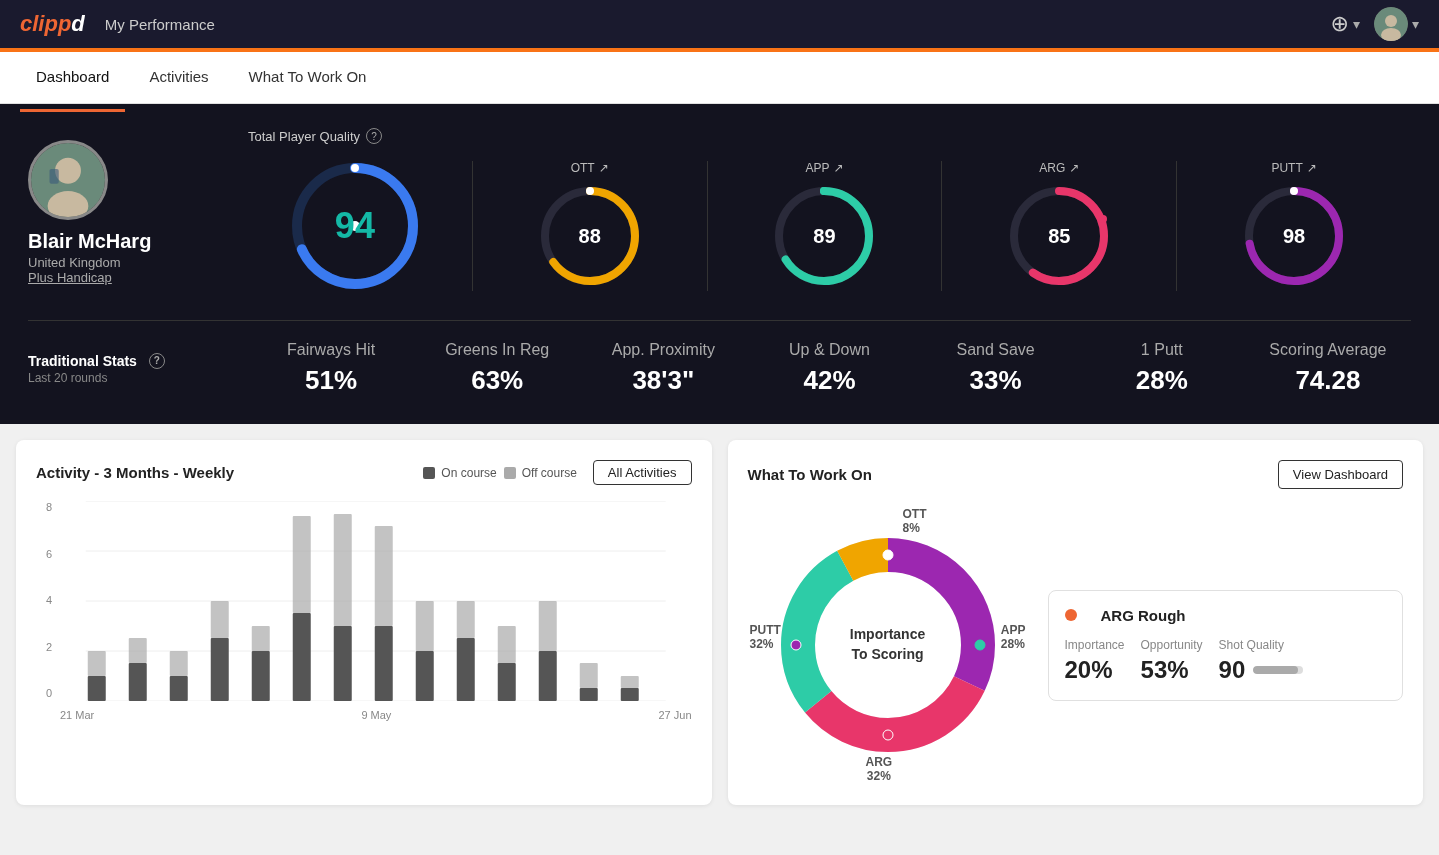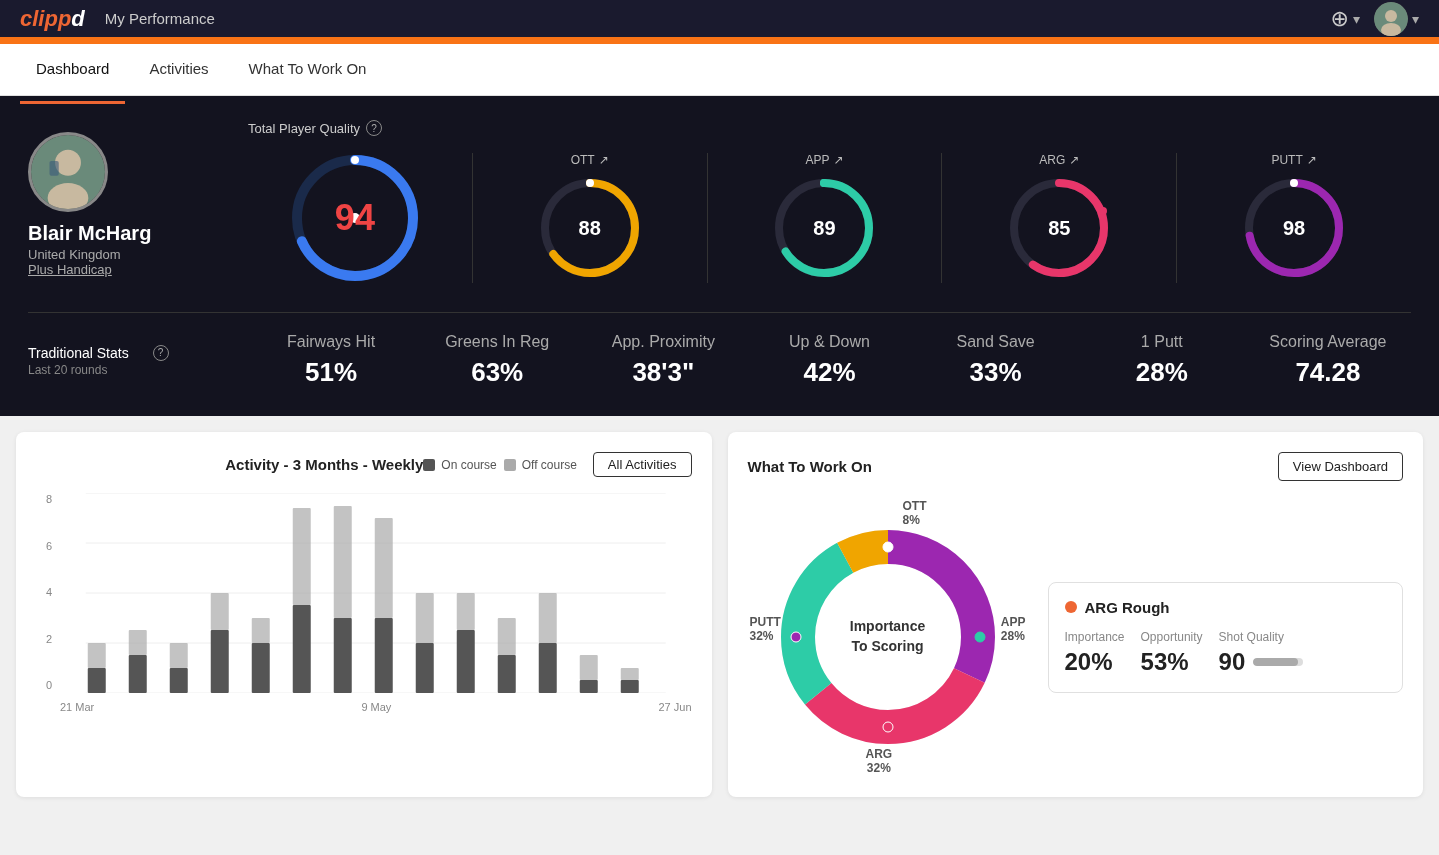--- a/index.html
+++ b/index.html
@@ -5,22 +5,22 @@
     * { box-sizing: border-box; margin: 0; padding: 0; }
     body { font-family: -apple-system, BlinkMacSystemFont, 'Segoe UI', sans-serif; background: #f0f0f0; color: #fff; }
 
     
     .header {
       background: #1a1a2e;
       display: flex;
       align-items: center;
       justify-content: space-between;
       padding: 0 20px;
-      height: 44px;
-      border-bottom: 7px solid #f97316;
+      height: 52px;
+      border-bottom: 4px solid #f97316;
     }
     .header-left { display: flex; align-items: center; gap: 20px; }
     .logo { display: flex; align-items: center; }
     .logo-text { color: #e63; font-size: 22px; font-weight: bold; font-style: italic; }
     .header-title { color: #ccc; font-size: 15px; }
     .header-right { display: flex; align-items: center; gap: 14px; }
     .add-btn { color: #ccc; font-size: 22px; cursor: pointer; display: flex; align-items: center; gap: 4px; }
     .avatar-btn { display: flex; align-items: center; gap: 4px; cursor: pointer; }
     .avatar-circle { width: 34px; height: 34px; border-radius: 50%; background: #555; overflow: hidden; display: flex; align-items: center; justify-content: center; font-size: 14px; }
 
@@ -94,21 +94,21 @@
     .gauge-label .arrow { color: #bbb; }
 
     
     .trad-stats-row {
       display: flex;
       align-items: center;
       border-top: 1px solid #333;
       padding-top: 20px;
     }
     .trad-label-col { width: 220px; }
-    .trad-label { font-size: 14px; color: #fff; font-weight: 400; display: flex; align-items: center; gap: 24px; }
+    .trad-label { font-size: 14px; color: #fff; font-weight: 700; display: flex; align-items: center; gap: 12px; }
     .trad-sublabel { font-size: 12px; color: #888; margin-top: 2px; }
     .trad-stats { flex: 1; display: flex; gap: 0; }
     .trad-stat { flex: 1; display: flex; flex-direction: column; align-items: center; }
     .trad-stat-label { font-size: 16px; color: #aaa; margin-bottom: 6px; }
     .trad-stat-value { font-size: 26px; font-weight: bold; color: #fff; }
 
     
     .bottom-panels {
       display: flex;
       gap: 16px;
@@ -118,21 +118,21 @@
     }
     .panel {
       background: #fff;
       border-radius: 8px;
       padding: 20px;
       flex: 1;
       box-shadow: 0 1px 4px rgba(0,0,0,0.08);
     }
 
     
-    .activity-header { display: flex; align-items: center; justify-content: flex-end; margin-bottom: 16px; }
+    .activity-header { display: flex; align-items: center; justify-content: space-between; margin-bottom: 16px; }
     .activity-title { font-size: 15px; font-weight: 600; color: #222; }
     .activity-legend { display: flex; align-items: center; gap: 7px; }
     .legend-item { display: flex; align-items: center; gap: 6px; font-size: 12px; color: #555; }
     .legend-dot { width: 12px; height: 12px; border-radius: 2px; }
     .all-activities-btn {
       border: 1px solid #333;
       background: #fff;
       color: #222;
       padding: 4px 14px;
       font-size: 13px;
@@ -155,21 +155,21 @@
     }
     .wtwo-content { display: flex; align-items: center; gap: 20px; }
 
     .info-card {
       border: 1px solid #e0e0e0;
       border-radius: 8px;
       padding: 16px;
       flex: 1;
       min-width: 250px;
     }
-    .info-card-title { display: flex; align-items: center; gap: 8px; font-size: 15px; font-weight: 600; color: #222; margin-bottom: 14px; }
+    .info-card-title { display: flex; align-items: center; gap: 24px; font-size: 15px; font-weight: 600; color: #222; margin-bottom: 14px; }
     .info-card-dot { width: 12px; height: 12px; border-radius: 50%; background: #e63; flex-shrink: 0; }
     .info-stat { display: flex; flex-direction: column; align-items: flex-start; }
     .info-stat-label { font-size: 12px; color: #888; margin-bottom: 4px; }
     .info-stat-value { font-size: 24px; font-weight: bold; color: #222; }
 
     .gauge-container {
       position: relative;
       display: flex;
       align-items: center;
       justify-content: center;
@@ -188,21 +188,21 @@
       display: flex;
       align-items: center;
       justify-content: center;
       width: 140px;
       height: 140px;
     }
     .main-gauge-number {
       position: absolute;
       font-size: 36px;
       font-weight: bold;
-      color: #ef4444;
+      color: #14b8a6;
     }
   </style>
 </head>
 <body>
 
 <header class="header">
   <div class="header-left">
     <div class="logo">
       <span class="logo-text">clipp<span style="color:#fff;">d</span></span>
     </div>

